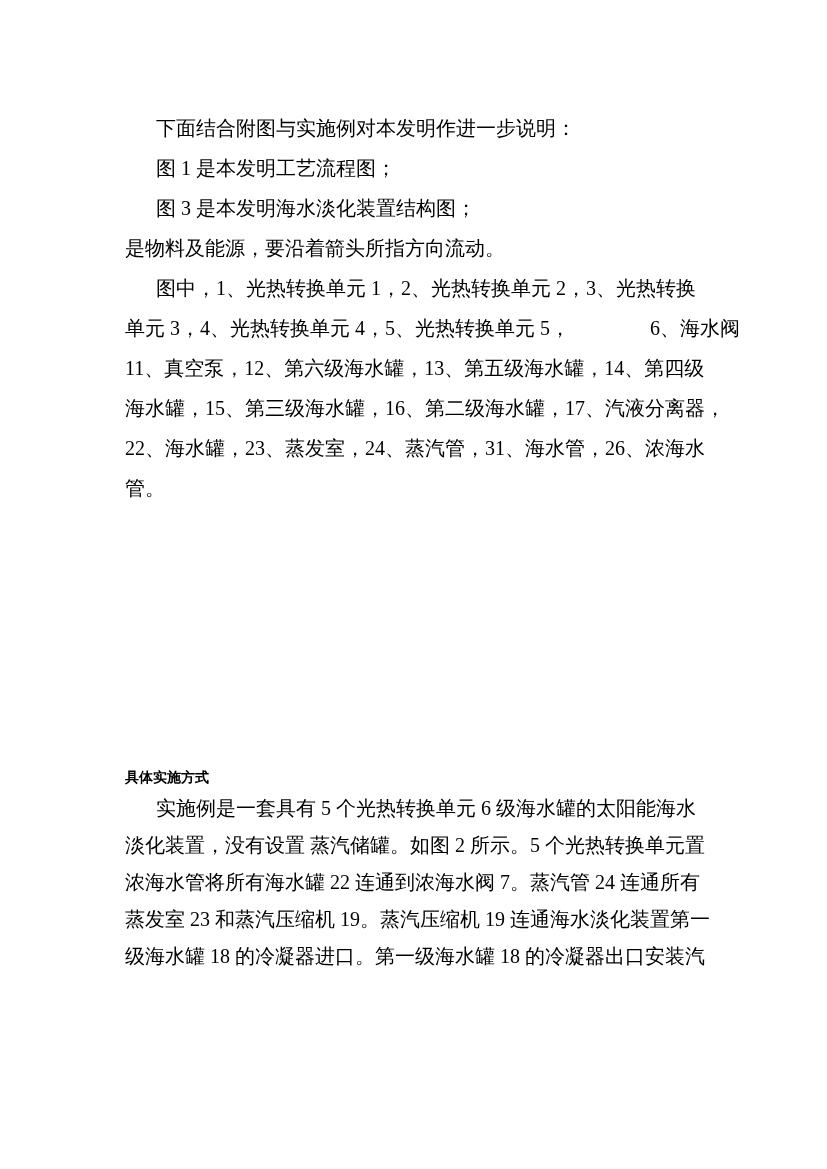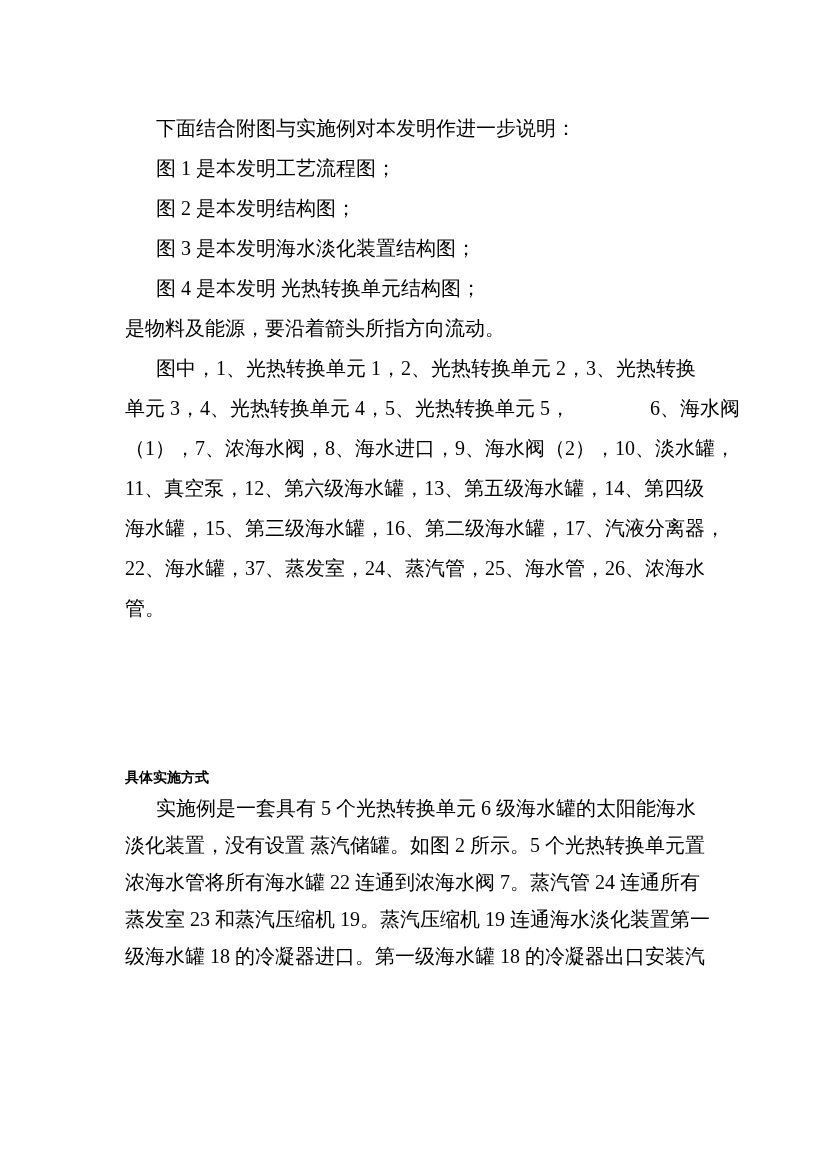--- a/index.html
+++ b/index.html
@@ -52,30 +52,27 @@
   }
 </style>
 </head>
 <body>
 
 <div class="page">
 
   <div class="text-block block-intro">
     <div class="line indent">下面结合附图与实施例对本发明作进一步说明：</div>
     <div class="line indent">图 1 是本发明工艺流程图；</div>
-    <div class="line indent">图 2 是本发明结构图；</div>
     <div class="line indent">图 3 是本发明海水淡化装置结构图；</div>
-    <div class="line indent">图 4 是本发明 光热转换单元结构图；</div>
     <div class="line">是物料及能源，要沿着箭头所指方向流动。</div>
     <div class="line indent">图中，1、光热转换单元 1，2、光热转换单元 2，3、光热转换</div>
     <div class="line">单元 3，4、光热转换单元 4，5、光热转换单元 5，　　　　6、海水阀</div>
-    <div class="line">（1），7、浓海水阀，8、海水进口，9、海水阀（2），10、淡水罐，</div>
     <div class="line">11、真空泵，12、第六级海水罐，13、第五级海水罐，14、第四级</div>
     <div class="line">海水罐，15、第三级海水罐，16、第二级海水罐，17、汽液分离器，</div>
-    <div class="line">22、海水罐，37、蒸发室，24、蒸汽管，25、海水管，26、浓海水</div>
+    <div class="line">22、海水罐，23、蒸发室，24、蒸汽管，31、海水管，26、浓海水</div>
     <div class="line">管。</div>
   </div>
 
   <div class="text-block block-heading">具体实施方式</div>
 
   <div class="text-block block-embodiment">
     <div class="line indent">实施例是一套具有 5 个光热转换单元 6 级海水罐的太阳能海水</div>
     <div class="line">淡化装置，没有设置 蒸汽储罐。如图 2 所示。5 个光热转换单元置</div>
     <div class="line">浓海水管将所有海水罐 22 连通到浓海水阀 7。蒸汽管 24 连通所有</div>
     <div class="line">蒸发室 23 和蒸汽压缩机 19。蒸汽压缩机 19 连通海水淡化装置第一</div>

